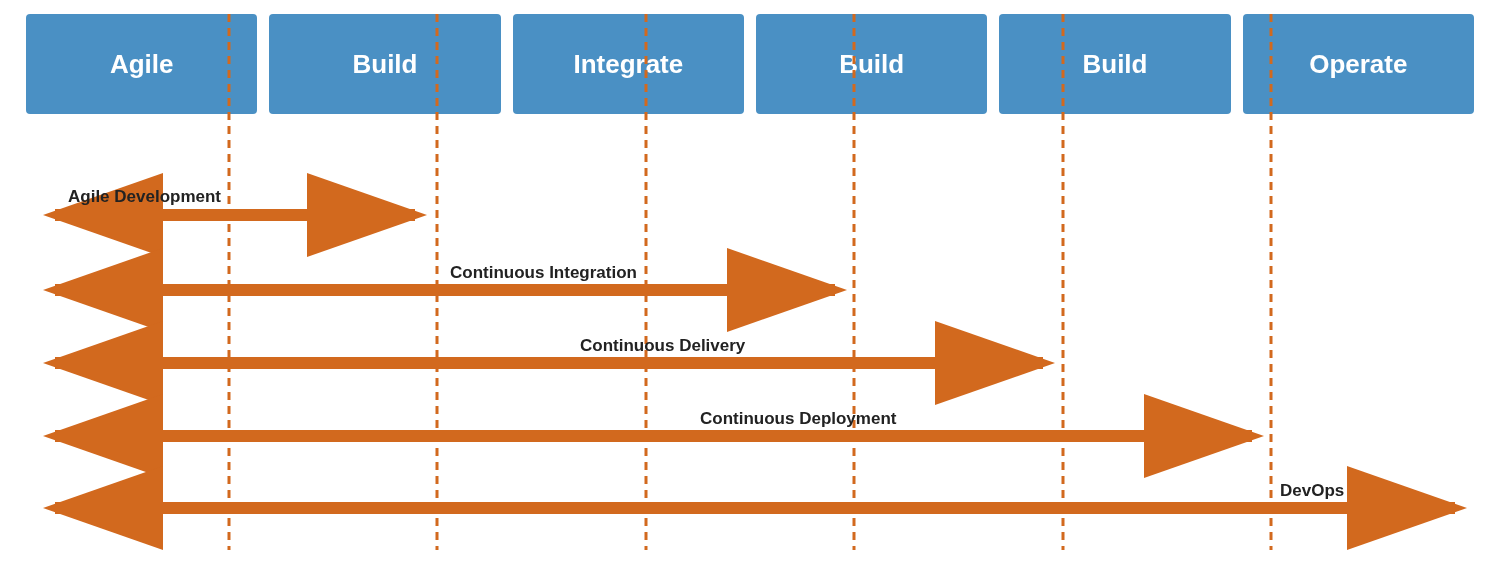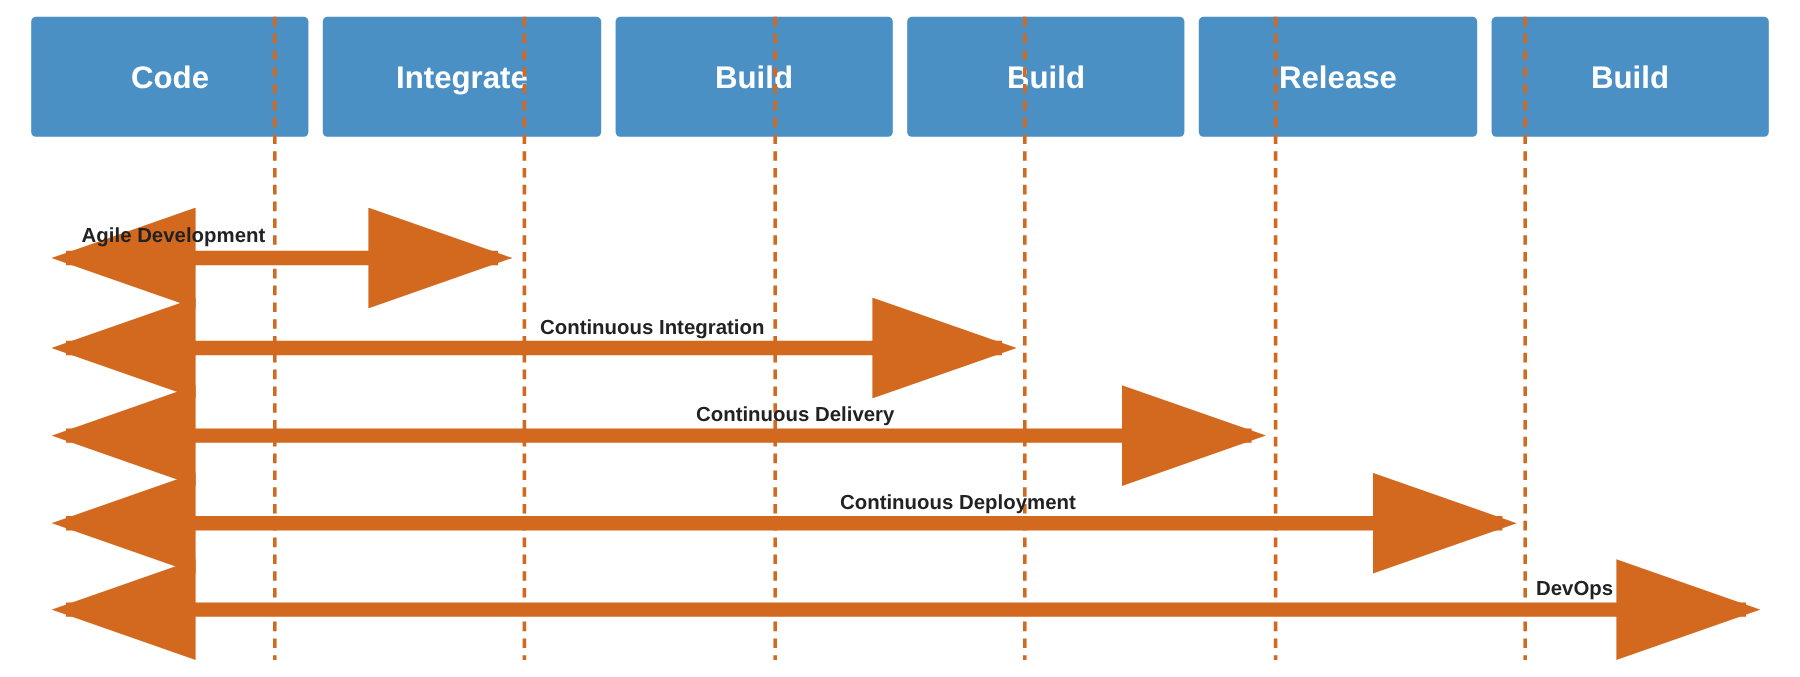--- a/index.html
+++ b/index.html
@@ -41,36 +41,36 @@
       margin: 0 6px;
     }
   </style>
 </head>
 <body>
 
 <div class="diagram">
 
   <div class="header-row">
     <div class="phase-box">
-      <span>Code</span>
+      <span>Agile</span>
+    </div>
+    <div class="phase-box">
+      <span>Build</span>
     </div>
     <div class="phase-box">
       <span>Integrate</span>
     </div>
     <div class="phase-box">
       <span>Build</span>
     </div>
     <div class="phase-box">
       <span>Build</span>
     </div>
     <div class="phase-box">
-      <span>Release</span>
-    </div>
-    <div class="phase-box">
-      <span>Build</span>
+      <span>Operate</span>
     </div>
   </div>
 
   <svg style="position:absolute; top:0; left:0; width:1500px; height:564px;" viewBox="0 0 1500 564" xmlns="http://www.w3.org/2000/svg">
 
     <line x1="229" y1="14" x2="229" y2="550" stroke="#d2691e" stroke-width="3" stroke-dasharray="8,6"></line>
     <line x1="437" y1="14" x2="437" y2="550" stroke="#d2691e" stroke-width="3" stroke-dasharray="8,6"></line>
     <line x1="646" y1="14" x2="646" y2="550" stroke="#d2691e" stroke-width="3" stroke-dasharray="8,6"></line>
     <line x1="854" y1="14" x2="854" y2="550" stroke="#d2691e" stroke-width="3" stroke-dasharray="8,6"></line>
     <line x1="1063" y1="14" x2="1063" y2="550" stroke="#d2691e" stroke-width="3" stroke-dasharray="8,6"></line>

